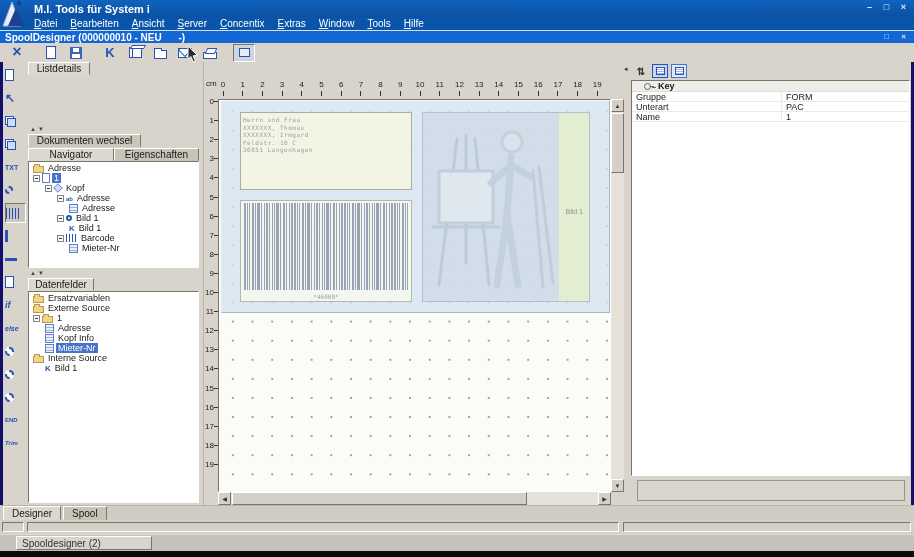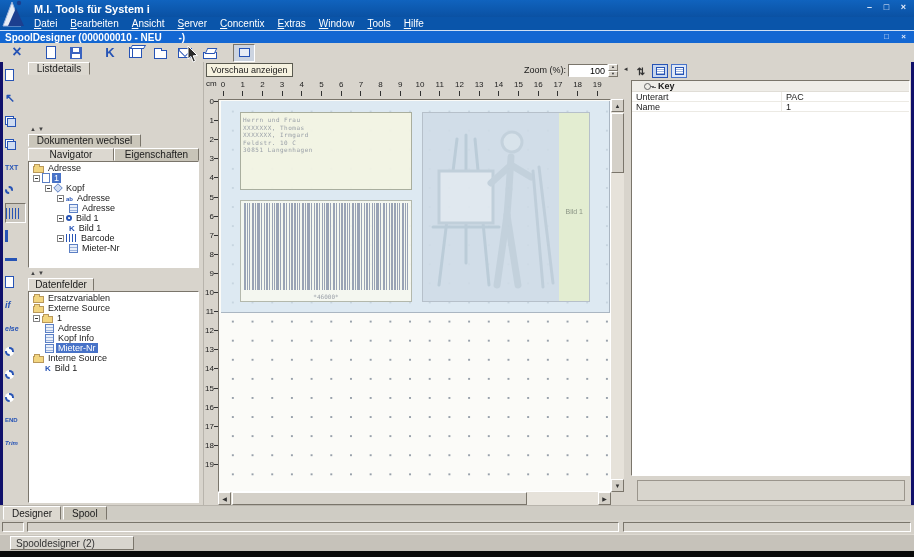--- a/index.html
+++ b/index.html
@@ -176,21 +176,21 @@
   
   #bottom-tabs{position:absolute;left:0;top:505px;width:914px;height:15px;background:#cfccc4;border-top:1px solid #b8b4ac;padding-left:3px;display:flex;align-items:flex-start;gap:2px;}
   .btab{height:14px;padding:0 8px;font-size:10px;display:flex;align-items:center;border:1px solid;border-color:#fff #7a756b transparent #fff;background:#c8c4b8;}
   .btab.active{background:#dcd8d0;}
   #statusbar{position:absolute;left:0;top:520px;width:914px;height:14px;background:#d4d0c8;}
   .st-box{position:absolute;top:2px;height:10px;background:#d4d0c8;border:1px solid;border-color:#7a756b #fff #fff #7a756b;}
   #st1{left:2px;width:22px;}
   #st2{left:27px;width:592px;}
   #st3{left:623px;width:288px;}
   #taskbar{position:absolute;left:0;top:534px;width:914px;height:17px;background:#c6c2ba;border-top:1px solid #dedad2;}
-  #task-btn{position:absolute;left:10px;top:1px;width:124px;height:14px;background:#d8d5ce;border:1px solid;border-color:#fff #7a756b #7a756b #fff;
+  #task-btn{position:absolute;left:16px;top:1px;width:136px;height:14px;background:#d8d5ce;border:1px solid;border-color:#fff #7a756b #7a756b #fff;
             font-size:10px;color:#333;display:flex;align-items:center;padding-left:5px;}
   #bottom-edge{position:absolute;left:0;top:551px;width:914px;height:6px;background:#0a0a0a;}
 
   #mouse-cursor{position:absolute;left:187px;top:46px;z-index:60;}
 </style>
 </head>
 <body>
 
 <div id="app">
 
@@ -422,29 +422,20 @@
           </div>
           <div class="tree-row">
             <span style="width: 12px;"></span>
             <span class="ic-k"></span>
             <span class="tree-lbl">Bild 1</span>
           </div>
         </div>
     </div>
 
     <div id="canvas-panel">
-      <div id="canvas-topstrip">
-        <div id="preview-btn">Vorschau anzeigen</div>
-        <span id="zoom-label">Zoom (%):</span>
-        <input id="zoom-input" value="100" style="">
-        <span id="zoom-spinner">
-          <span class="spin up"></span>
-          <span class="spin dn"></span>
-        </span>
-      </div>
       <div id="ruler-corner">cm</div>
       <div id="h-ruler">
           <span class="hr-num" style="left: -1px;">0</span>
           <span class="hr-tick" style="left: 4.5px;"></span>
           <span class="hr-num" style="left: 18.7px;">1</span>
           <span class="hr-tick" style="left: 24.2px;"></span>
           <span class="hr-num" style="left: 38.4px;">2</span>
           <span class="hr-tick" style="left: 43.9px;"></span>
           <span class="hr-num" style="left: 58.1px;">3</span>
           <span class="hr-tick" style="left: 63.6px;"></span>
@@ -651,20 +642,24 @@
             <span class="vt-ic"></span>
           </span>
       </div>
       <div id="rp-body">
         <div id="prop-cat">
           <span class="key-ic"></span>
           <span>Key</span>
         </div>
         <div id="prop-rows">
             <div class="prop-row">
+              <span class="prop-label">Gruppe</span>
+              <span class="prop-value">FORM</span>
+            </div>
+            <div class="prop-row">
               <span class="prop-label">Unterart</span>
               <span class="prop-value">PAC</span>
             </div>
             <div class="prop-row">
               <span class="prop-label">Name</span>
               <span class="prop-value">1</span>
             </div>
           </div>
       </div>
       <div id="rp-graybox"></div>

